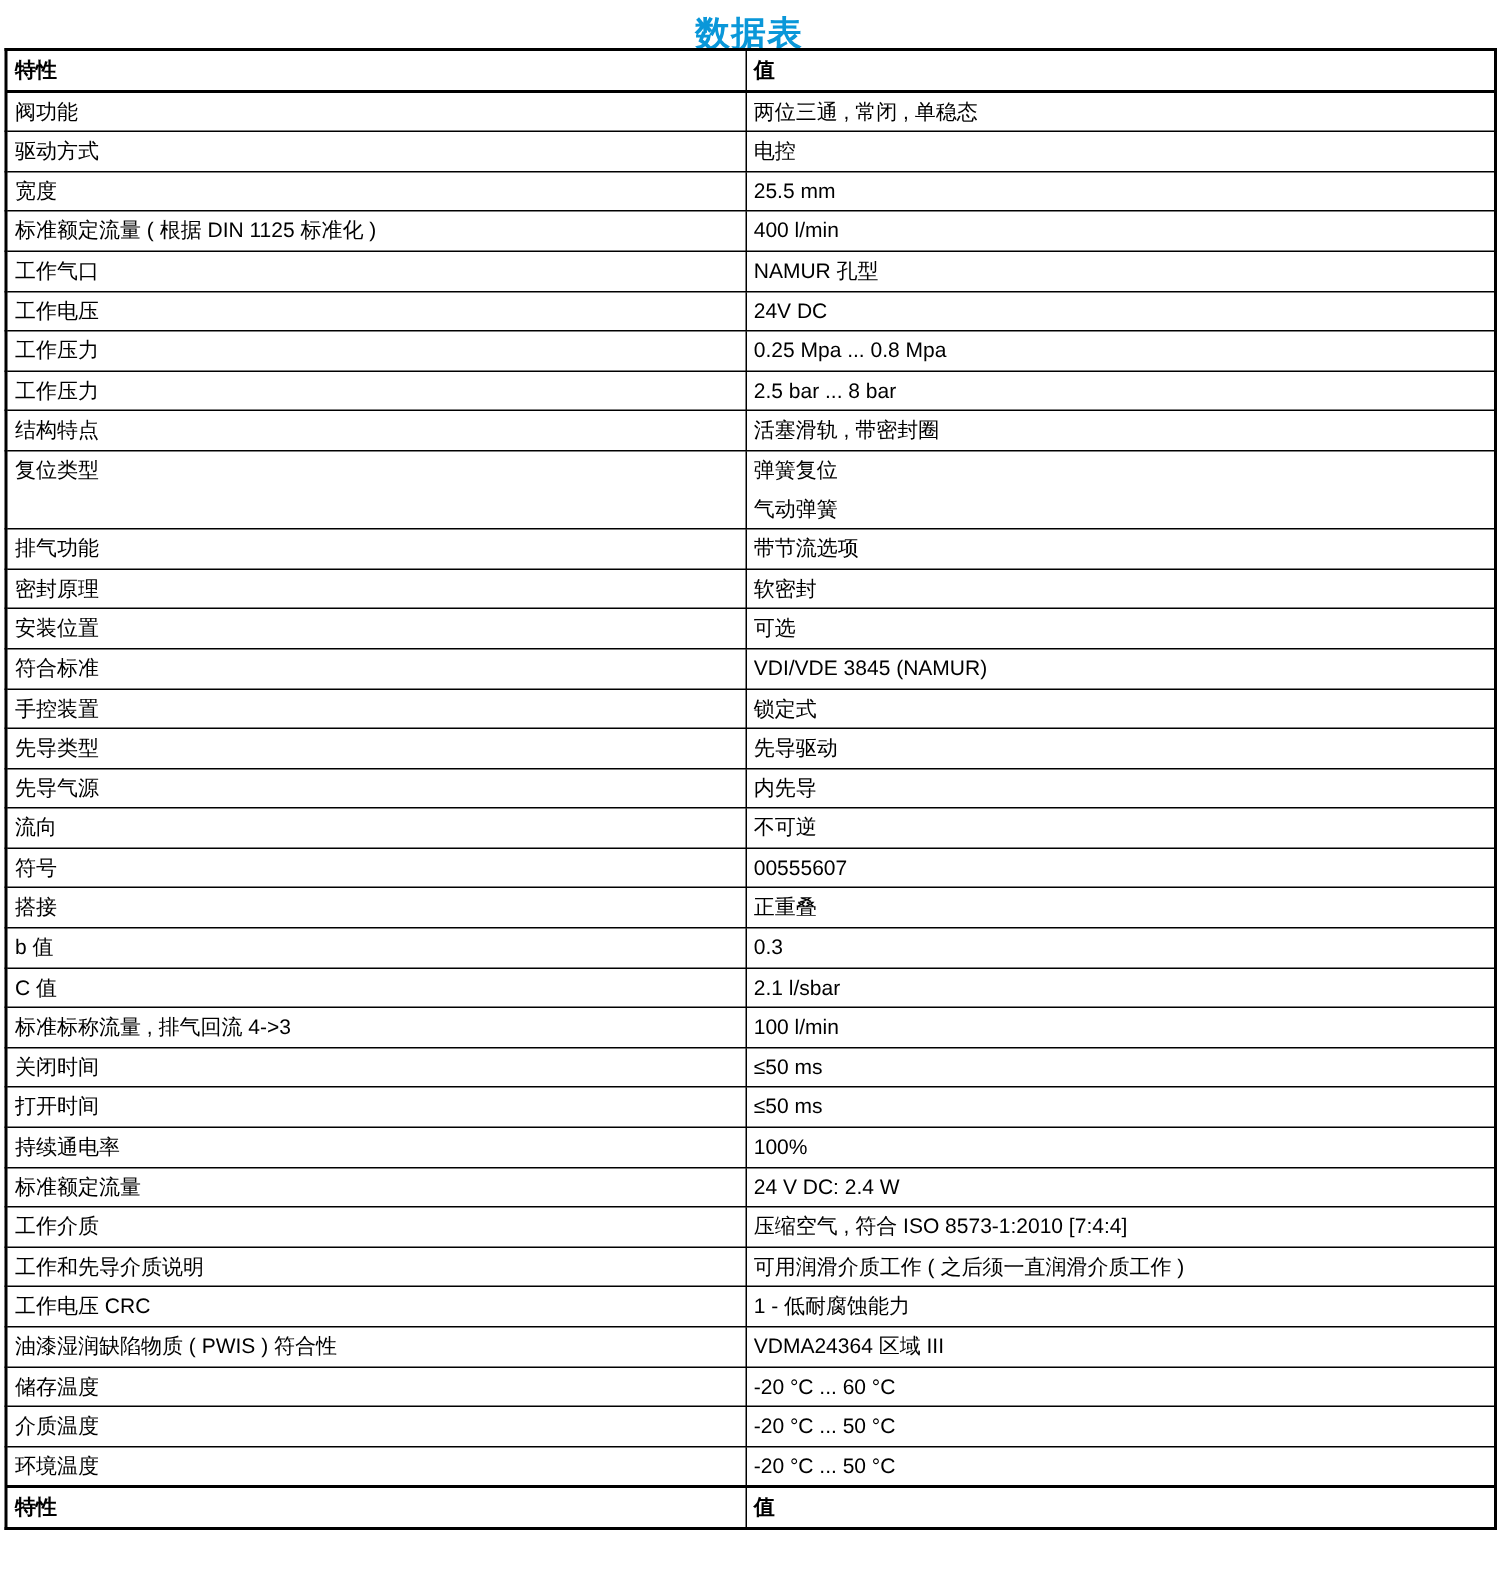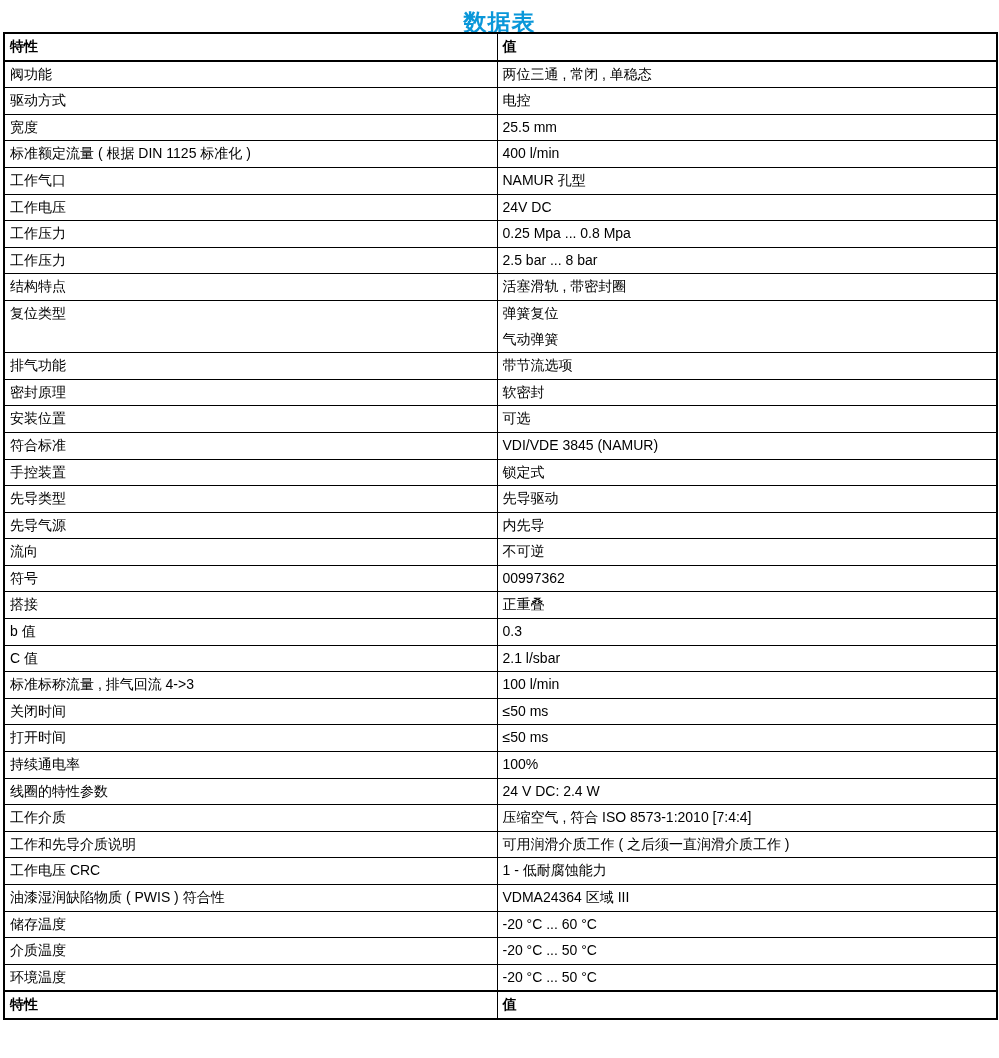--- a/index.html
+++ b/index.html
@@ -140,21 +140,21 @@
         <tr>
           <td>先导气源</td>
           <td>内先导</td>
         </tr>
         <tr>
           <td>流向</td>
           <td>不可逆</td>
         </tr>
         <tr>
           <td>符号</td>
-          <td>00997362</td>
+          <td>00555607</td>
         </tr>
         <tr>
           <td>搭接</td>
           <td>正重叠</td>
         </tr>
         <tr>
           <td>b 值</td>
           <td>0.3</td>
         </tr>
         <tr>
@@ -171,21 +171,21 @@
         </tr>
         <tr>
           <td>打开时间</td>
           <td>≤50 ms</td>
         </tr>
         <tr>
           <td>持续通电率</td>
           <td>100%</td>
         </tr>
         <tr>
-          <td>线圈的特性参数</td>
+          <td>标准额定流量</td>
           <td>24 V DC: 2.4 W</td>
         </tr>
         <tr>
           <td>工作介质</td>
           <td>压缩空气 , 符合 ISO 8573-1:2010 [7:4:4]</td>
         </tr>
         <tr>
           <td>工作和先导介质说明</td>
           <td>可用润滑介质工作 ( 之后须一直润滑介质工作 )</td>
         </tr>

